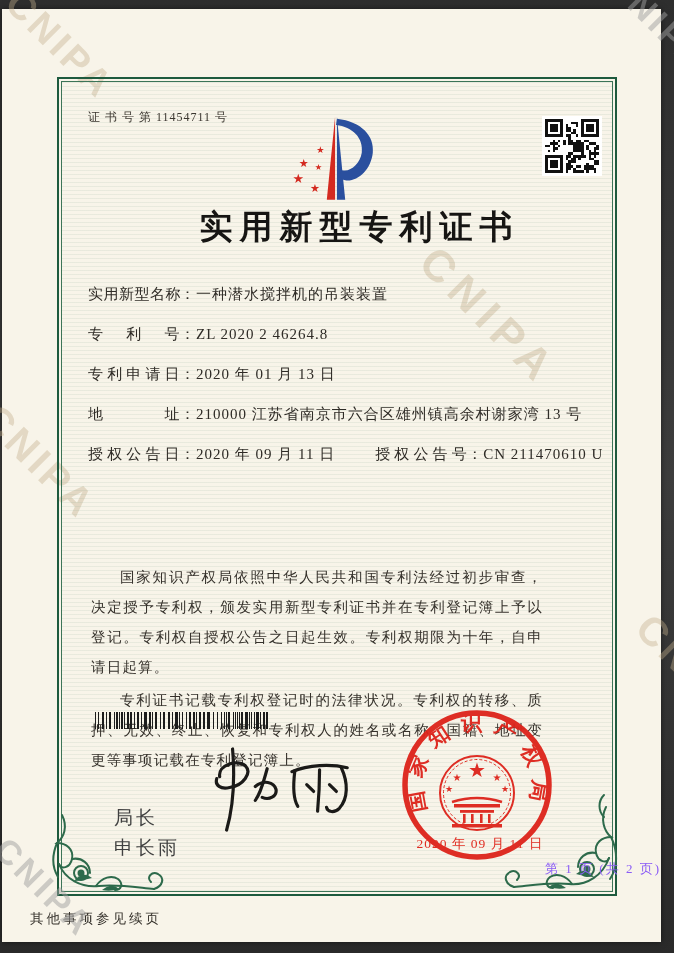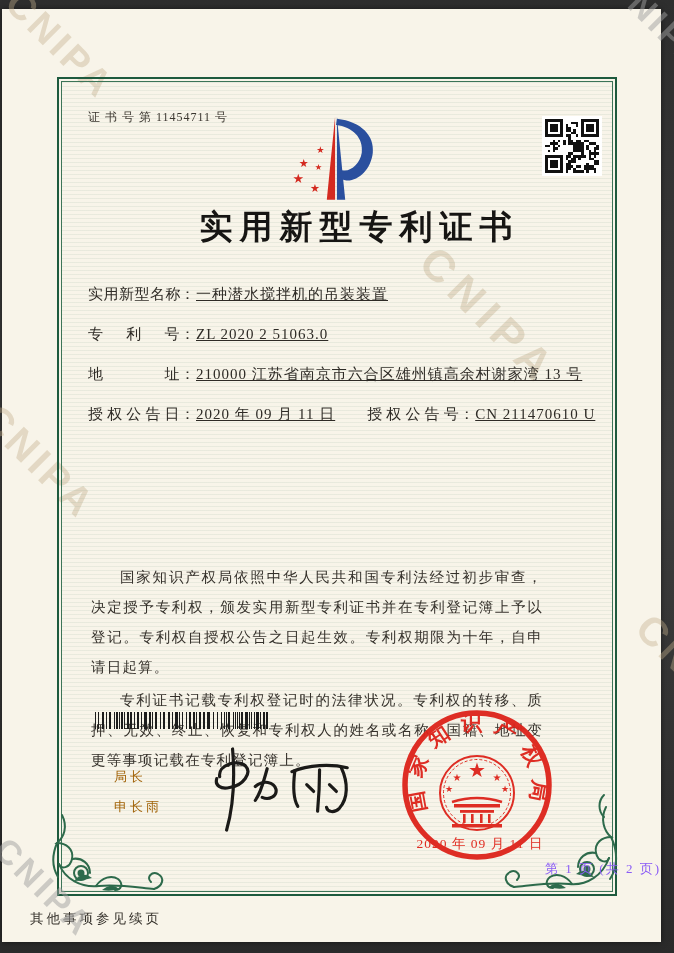--- a/index.html
+++ b/index.html
@@ -48,36 +48,36 @@
   .logo{position:absolute;left:288px;top:102px;width:92px;height:100px;}
   
   .qr{position:absolute;left:540px;top:107px;width:60px;height:60px;background:#fff;padding:3px;box-sizing:border-box;}
   
   .title{
     position:absolute;left:0;top:196px;width:100%;text-align:center;
     font-size:33px;font-weight:bold;color:#161513;letter-spacing:7px;margin-left:28px;
   }
   
   .fields{position:absolute;left:86px;top:276px;width:470px;font-size:15px;color:#2e2b26;}
-  .field-row{height:40px;white-space:nowrap;letter-spacing:.5px;text-decoration:underline;}
+  .field-row{height:40px;white-space:nowrap;letter-spacing:.5px;}
   .flabel{display:inline-block;width:92px;text-align:justify;text-align-last:justify;vertical-align:top;}
   .fcolon{display:inline-block;width:16px;}
   .fvalue{letter-spacing:1px;}
-  .pair2{margin-left:32px;}
+  .pair2{margin-left:40px;}
   
   .paras{
     position:absolute;left:86px;top:550px;width:458px;
     font-size:14.5px;line-height:30px;color:#35312b;
     text-align:justify;letter-spacing:1.2px;
   }
   .paras p{margin:3px;text-indent:2em;}
   
   .barcode{position:absolute;left:93px;top:703px;width:176px;height:17px;}
   
-  .signer{position:absolute;left:112px;top:753px;font-size:13px;line-height:30px;color:#a16207;letter-spacing:3px;}
+  .signer{position:absolute;left:112px;top:794px;font-size:19px;line-height:30px;color:#404040;letter-spacing:3px;}
   .signature{position:absolute;left:190px;top:733px;width:178px;height:96px;}
   
   .seal{position:absolute;left:390px;top:691px;width:170px;height:170px;opacity:.95;}
   
   .page-footer{
     position:absolute;left:0;top:851px;width:100%;text-align:right;
     font-size:13px;color:#8b5cf6;letter-spacing:2px;
   }
   .cont-note{
     position:absolute;left:0;top:901px;width:100%;
@@ -280,21 +280,24 @@
       <rect x="5.142857142857143" y="41.142857142857146" width="7.714285714285715" height="7.714285714285715" fill="#111"></rect>
     </svg>
 
   <div class="title">实用新型专利证书</div>
 
   <div class="fields">
     <div class="field-row">
       <span class="flabel">实用新型名称</span><span class="fcolon">：</span><span class="fvalue">一种潜水搅拌机的吊装装置</span>
     </div>
     <div class="field-row">
-      <span class="flabel">专利号</span><span class="fcolon">：</span><span class="fvalue">ZL 2020 2 51063.0</span>
+      <span class="flabel">专利号</span><span class="fcolon">：</span><span class="fvalue">ZL 2020 2 46264.8</span>
+    </div>
+    <div class="field-row">
+      <span class="flabel">专利申请日</span><span class="fcolon">：</span><span class="fvalue">2020 年 01 月 13 日</span>
     </div>
     <div class="field-row">
       <span class="flabel">地址</span><span class="fcolon">：</span><span class="fvalue">210000 江苏省南京市六合区雄州镇高余村谢家湾 13 号</span>
     </div>
     <div class="field-row">
       <span><span class="flabel">授权公告日</span><span class="fcolon">：</span><span class="fvalue">2020 年 09 月 11 日</span></span><span class="pair2"><span class="flabel">授权公告号</span><span class="fcolon">：</span><span class="fvalue">CN 211470610 U</span></span>
     </div>
   </div>
 
   <div class="paras">

